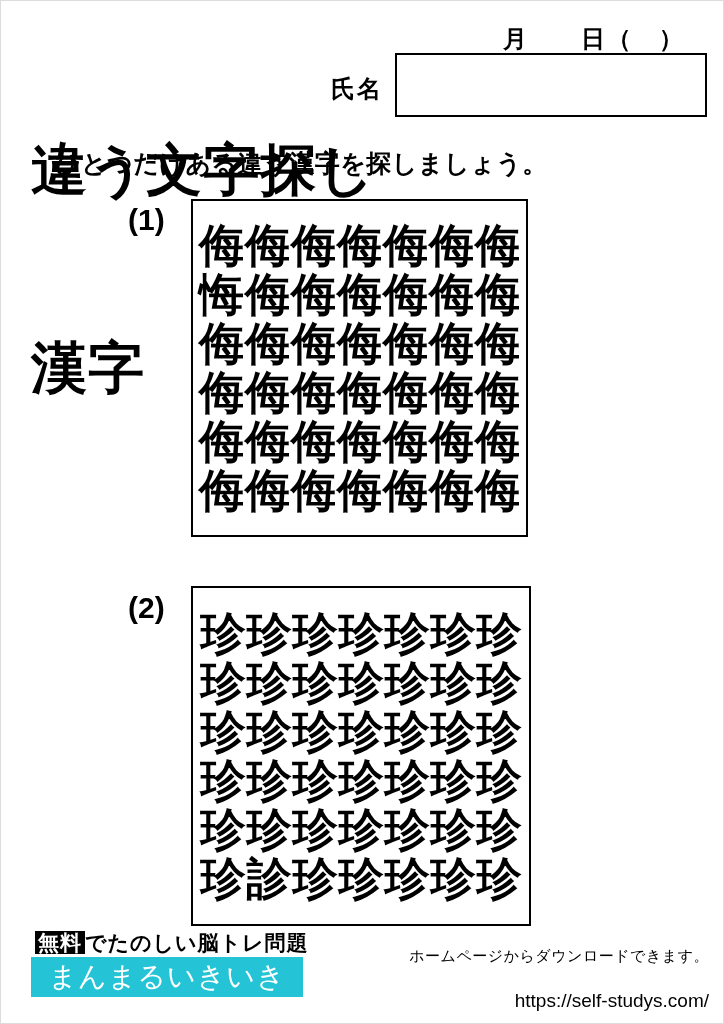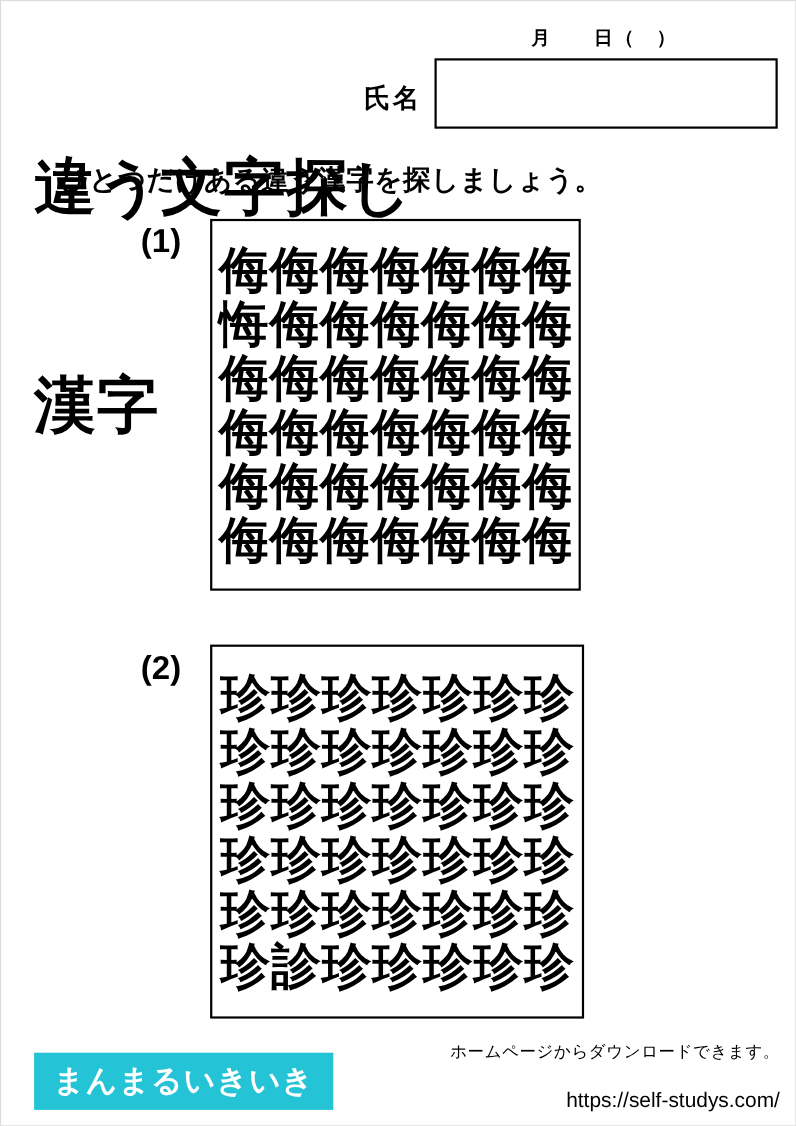--- a/index.html
+++ b/index.html
@@ -21,23 +21,23 @@
     left: 30px;
     top: 4px;
     font-size: 56px;
     font-weight: bold;
     line-height: 1.18;
     letter-spacing: 1px;
     white-space: pre;
   }
   .date-line {
     position: absolute;
-    left: 482px;
+    left: 502px;
     top: 22px;
-    font-size: 17px;
+    font-size: 24px;
     font-weight: bold;
     letter-spacing: 2px;
     white-space: pre;
   }
   .name-label {
     position: absolute;
     left: 330px;
     top: 72px;
     font-size: 24px;
     font-weight: bold;
@@ -101,24 +101,24 @@
   .tag-hl {
     background: #000;
     color: #fff;
     padding: 0 3px;
   }
   .brand {
     position: absolute;
     left: 30px;
     top: 956px;
     width: 272px;
-    height: 52px;
+    height: 40px;
     color: #fff;
     font-size: 28px;
-    font-weight: bold;
+    font-weight: normal;
     letter-spacing: 1px;
     display: flex;
     align-items: center;
     justify-content: center;
   }
   .dl-note {
     position: absolute;
     right: 14px;
     top: 946px;
     font-size: 15px;
@@ -263,19 +263,20 @@
           <span class="grid-char">診</span>
           <span class="grid-char">珍</span>
           <span class="grid-char">珍</span>
           <span class="grid-char">珍</span>
           <span class="grid-char">珍</span>
           <span class="grid-char">珍</span>
         </div>
       </div>
   </div>
 
+  <div class="footer-tagline"><span class="tag-hl">無料</span><span>でたのしい脳トレ問題</span></div>
 
   <div class="brand" style="background: rgb(36, 196, 214);">まんまるいきいき</div>
 
   <div class="dl-note">ホームページからダウンロードできます。</div>
   <div class="url">https://self-studys.com/</div>
 
 </div>
 
 </body></html>

